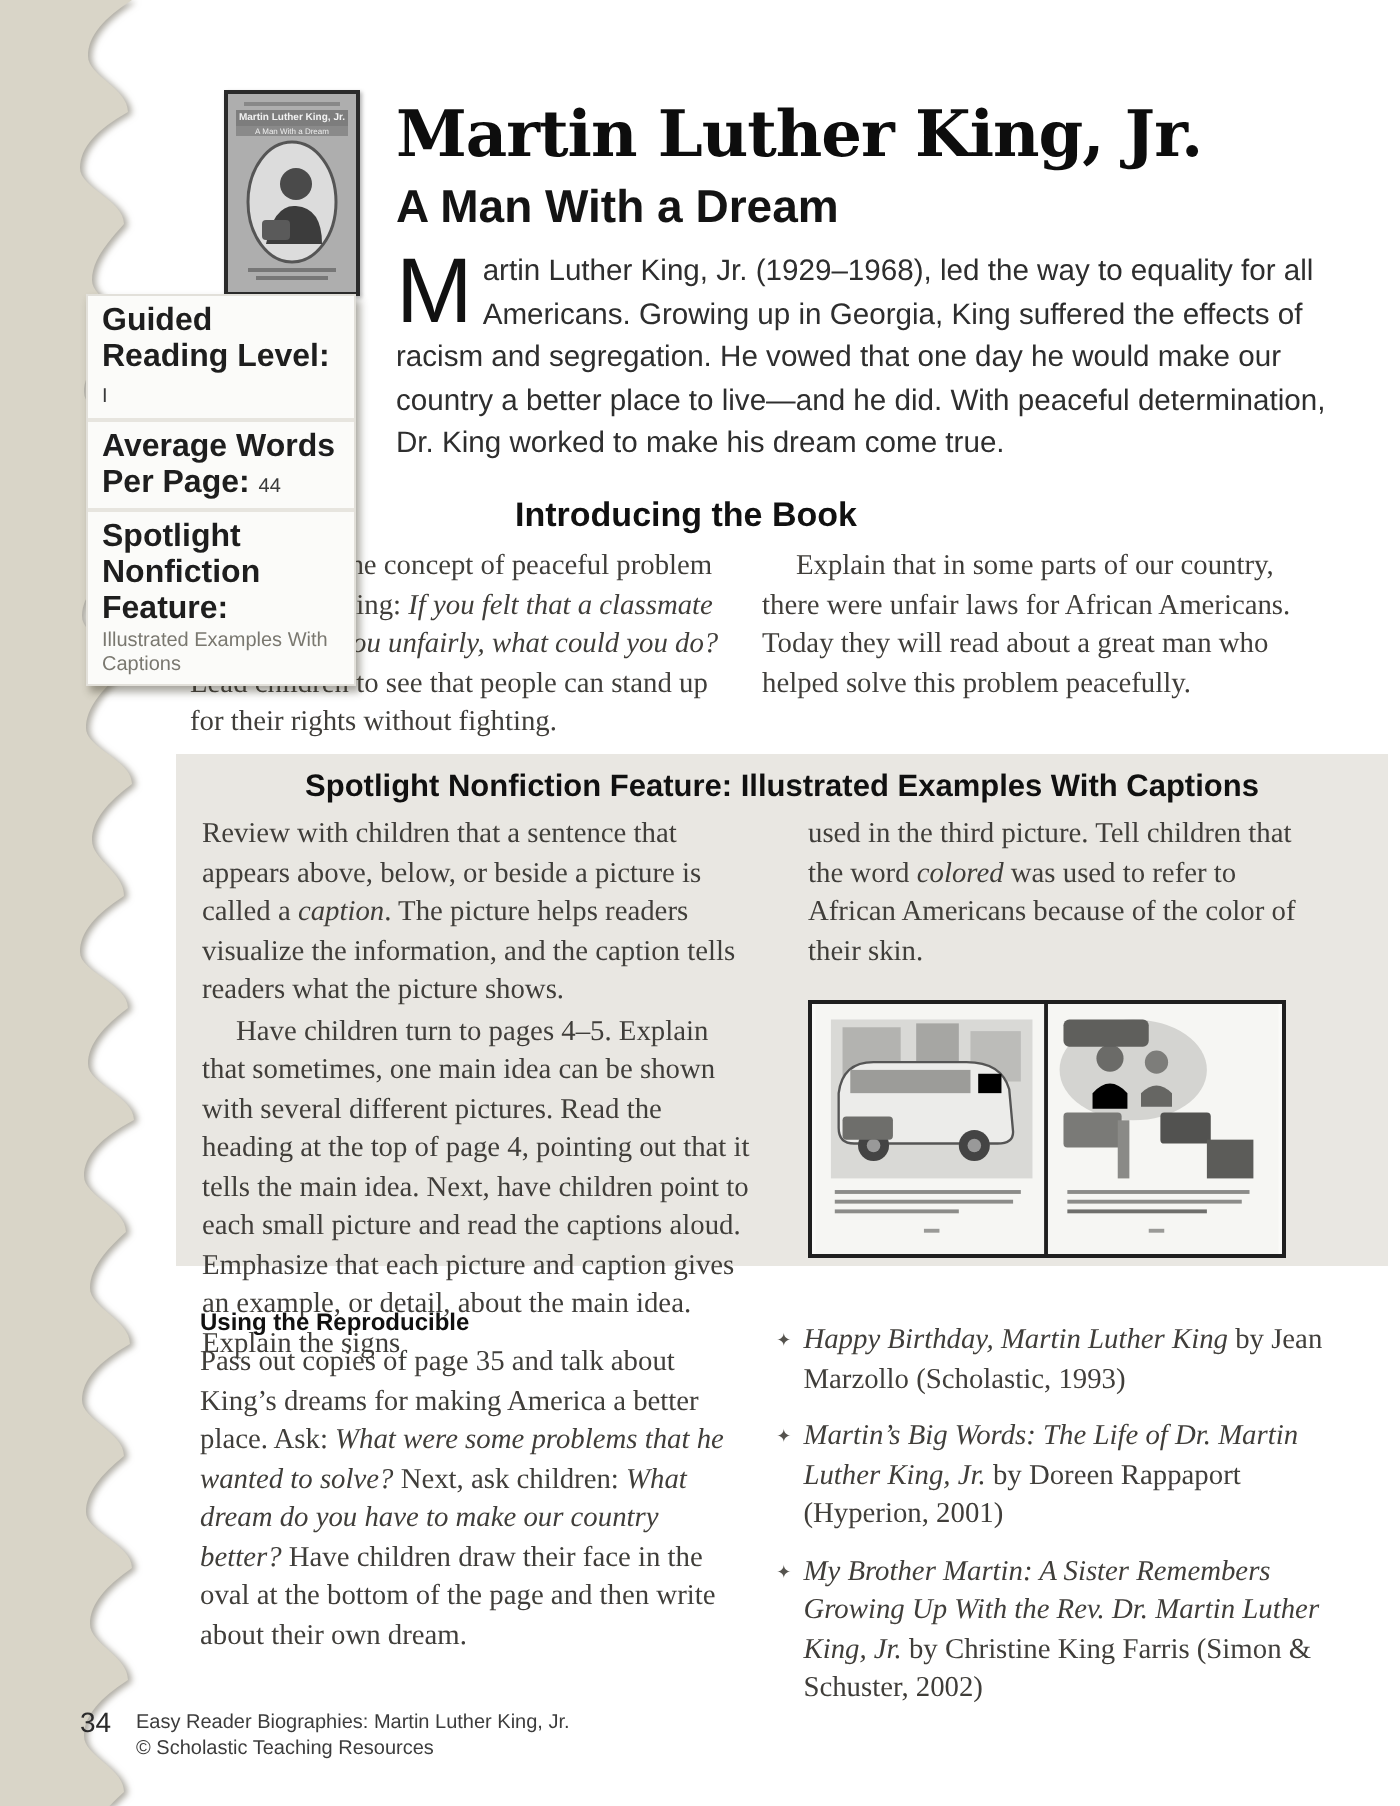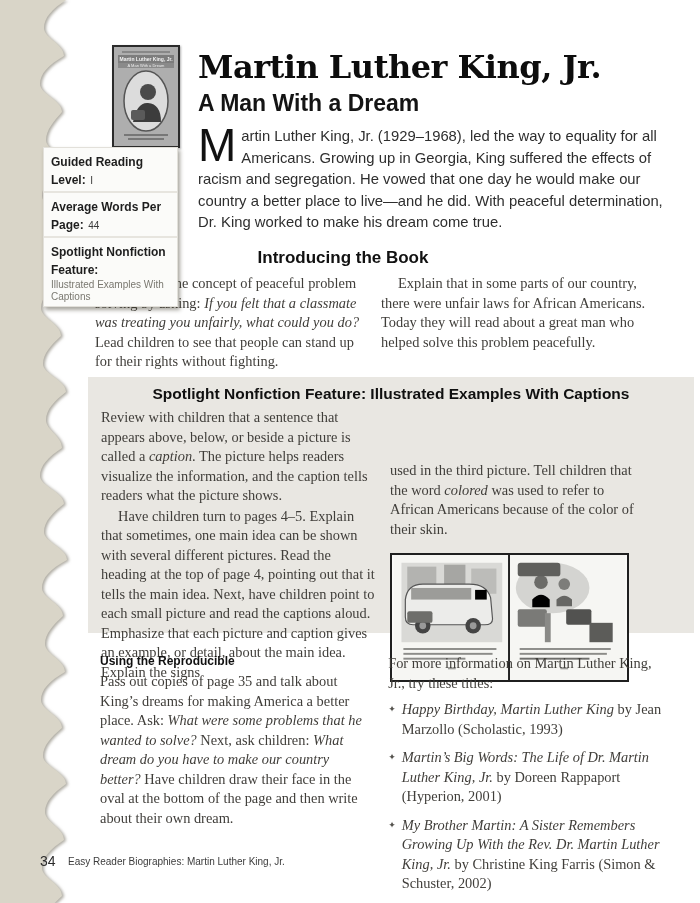--- a/index.html
+++ b/index.html
@@ -50,21 +50,21 @@
   }
 
   
   .info-box {
     position:absolute; left:43px; top:147px; width:135px; z-index:3;
     background:#fbfbf9; box-shadow:2px 3px 4px rgba(60,55,40,0.45);
     border:1px solid #e2e0da;
   }
   .info-row { padding:4px 7px 3px; border-bottom:2px solid #e7e5df; }
   .info-row:last-child { border-bottom:none; }
-  .info-label { font-size:12px; font-weight:bold; color:#1e1e1e; line-height:12px; }
+  .info-label { font-size:16px; font-weight:bold; color:#1e1e1e; line-height:12px; }
   .info-value { font-size:10px; color:#3a3a3a; }
   .info-value-block { font-size:10px; color:#7a7870; line-height:12px; margin-top:1px; }
 
   
   .introducing-heading {
     position:absolute; left:88px; top:248px; width:510px; z-index:2;
     text-align:center; font-size:17px; font-weight:bold; color:#111;
   }
   .serif { font-family:"Liberation Serif", serif; font-size:14.4px; line-height:19.5px; color:#403e3a; }
   .cols { position:absolute; display:flex; z-index:2; }
@@ -75,21 +75,21 @@
 
   
   .spotlight-box {
     position:absolute; left:88px; top:377px; width:606px; height:256px;
     background:#e9e7e2; z-index:2;
   }
   .spotlight-heading {
     margin-top:8px; text-align:center;
     font-size:15.5px; font-weight:bold; color:#101010;
   }
-  .spotlight-cols { left:0; top:31px; width:100%; position:absolute; display:flex; padding:0 13px; gap:15px;align-items:flex-end; }
+  .spotlight-cols { left:0; top:31px; width:100%; position:absolute; display:flex; padding:0 13px; gap:29px; }
   .spotlight-cols .col-l { width:274px; }
   .spotlight-cols .col-r { width:256px; }
   .spotlight-cols p + p { margin-top:1px; }
 
   .spread {
     margin-top:14px; width:239px; height:129px;
     border:2px solid #1f1f1f; background:#fafaf8; display:block;
   }
 
   
@@ -206,34 +206,34 @@
     </div>
   </div>
 </div>
 
 <div class="cols bottom-cols">
   <div class="col-l">
     <div class="sub-heading">Using the Reproducible</div>
     <p class="serif"><span>Pass out copies of page 35 and talk about King’s dreams for making America a better place. Ask: </span><i>What were some problems that he wanted to solve?</i><span> Next, ask children: </span><i>What dream do you have to make our country better?</i><span> Have children draw their face in the oval at the bottom of the page and then write about their own dream.</span></p>
   </div>
   <div class="col-r">
-    <p class="serif">For more information on Martin Luther King, Jr., try these titles:</p>
     <ul class="booklinks-list">
       <li>
           <span class="bullet-star">✦</span>
           <span class="serif"><i>Happy Birthday, Martin Luther King</i><span> by Jean Marzollo (Scholastic, 1993)</span></span>
         </li>
       <li>
           <span class="bullet-star">✦</span>
           <span class="serif"><i>Martin’s Big Words: The Life of Dr. Martin Luther King, Jr.</i><span> by Doreen Rappaport (Hyperion, 2001)</span></span>
         </li>
       <li>
           <span class="bullet-star">✦</span>
           <span class="serif"><i>My Brother Martin: A Sister Remembers Growing Up With the Rev. Dr. Martin Luther King, Jr.</i><span> by Christine King Farris (Simon &amp; Schuster, 2002)</span></span>
         </li>
     </ul>
   </div>
 </div>
 
 <div class="footer-pagenum">34</div>
 <div class="footer-lines">
   <div>Easy Reader Biographies: Martin Luther King, Jr.</div>
+  <div>© Scholastic Teaching Resources</div>
 </div>
 
 </body></html>

